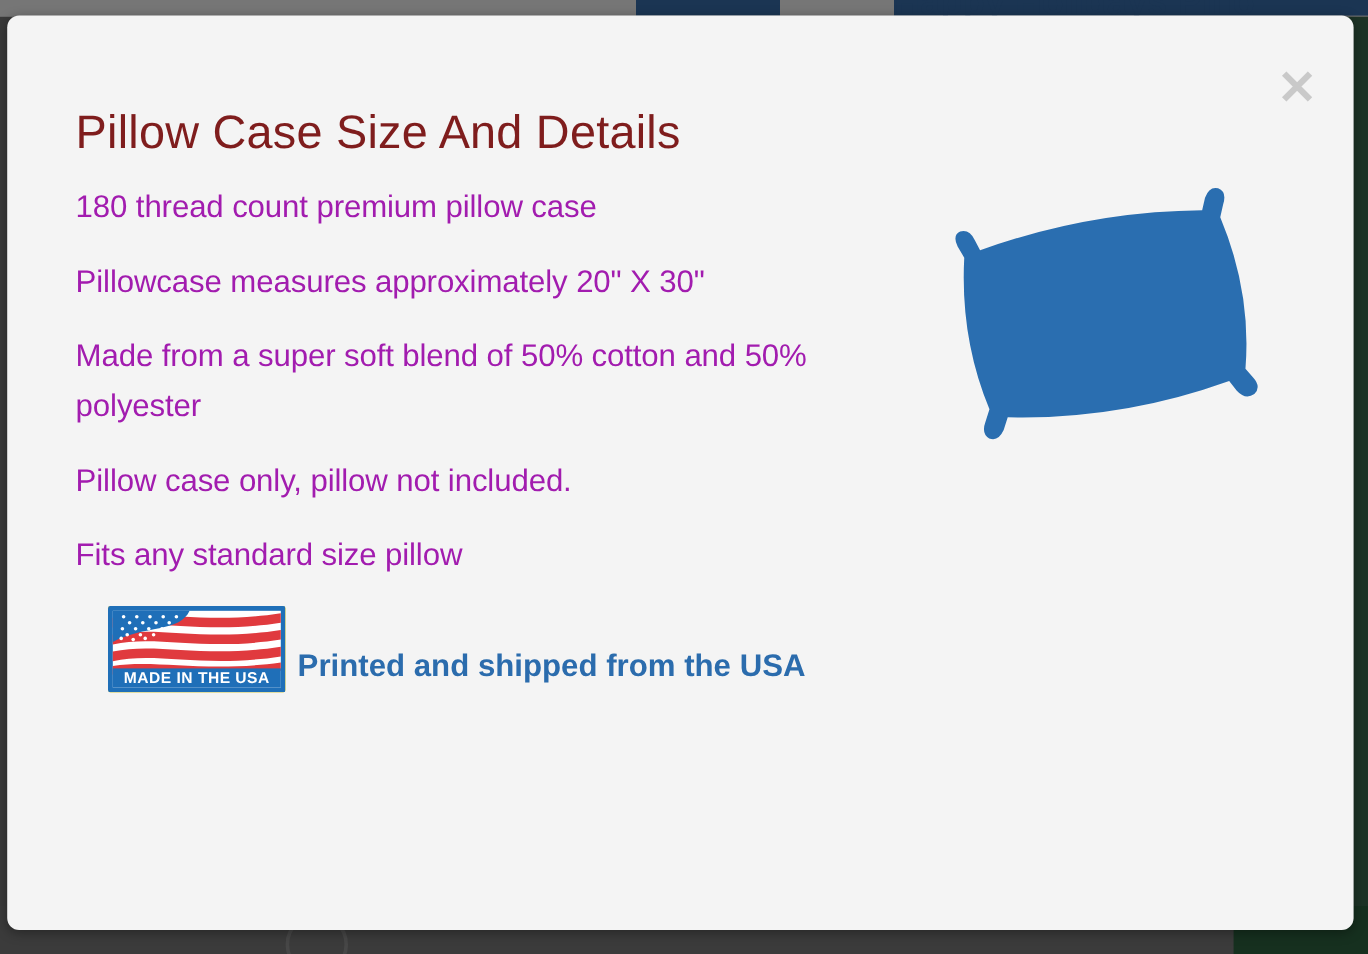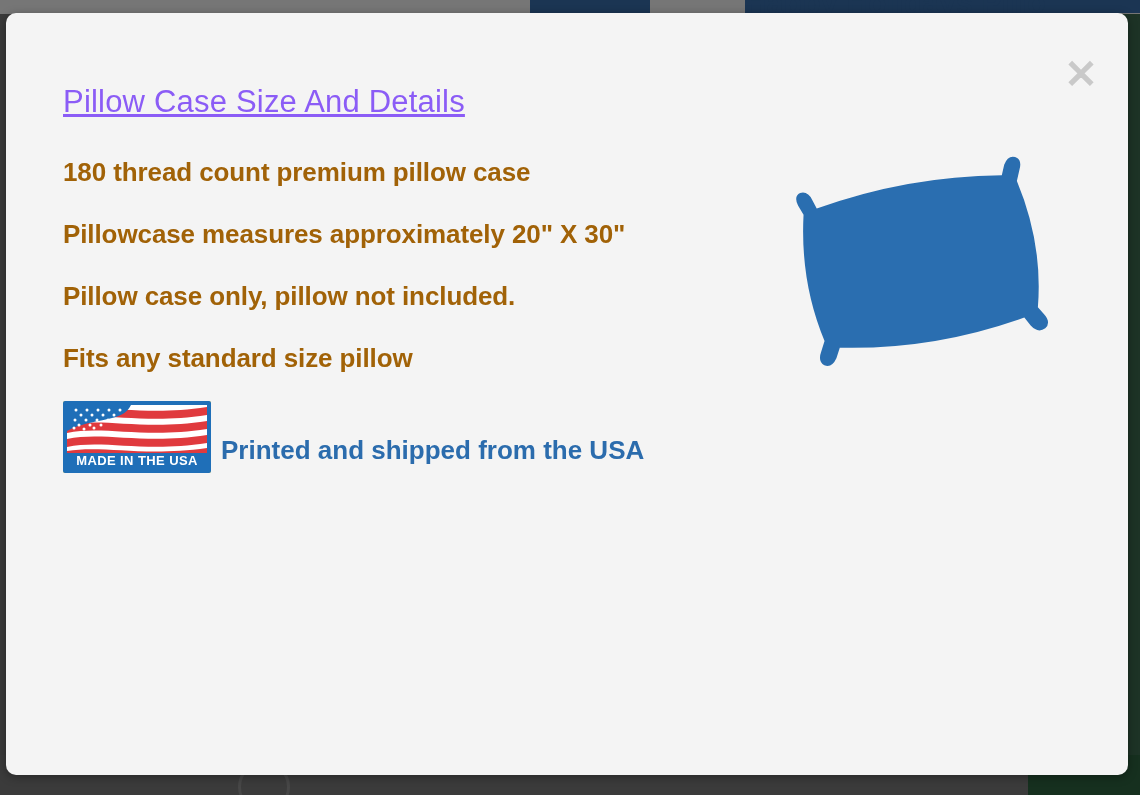--- a/index.html
+++ b/index.html
@@ -92,39 +92,38 @@
     font-weight: bold;
     color: #c9c9c9;
     cursor: pointer;
     user-select: none;
   }
 
   #modal-title {
     position: absolute;
     left: 57px;
     top: 50px;
-    font-size: 31px;
+    font-size: 39px;
     font-weight: normal;
-    color: #8b5cf6;
+    color: #7f1d1d;
     letter-spacing: .2px;
-    text-decoration: underline;
   }
 
   #modal-body {
     position: absolute;
     left: 57px;
     top: 138px;
     width: 660px;
   }
 
   .detail-line {
     font-size: 26px;
-    font-weight: bold;
+    font-weight: normal;
     line-height: 42px;
-    color: #a16207;
+    color: #a21caf;
     margin: 0 0 20px 0;
     letter-spacing: -0.1px;
   }
   .detail-line:last-child { margin-bottom: 0; }
 
   
   #made-in-usa-line {
     font-size: 26px;
     font-weight: bold;
     line-height: 42px;
@@ -137,20 +136,21 @@
     display: inline-block;
     vertical-align: -14px;
     width: 148px;
     height: 72px;
     margin-right: 10px;
     background: #fde047;
     border-radius: 2px;
     padding: 0;
     position: relative;
     overflow: hidden;
+    margin-left: 27px;
   }
   .flag-badge svg { display: block; }
 
   
   #pillow-illustration {
     position: absolute;
     left: 755px;
     top: 128px;
     width: 320px;
     height: 250px;
@@ -173,20 +173,21 @@
 <div id="modal">
 
   <div id="modal-close">✕</div>
 
   <h1 id="modal-title">Pillow Case Size And Details</h1>
 
   <div id="modal-body">
 
     <p class="detail-line">180 thread count premium pillow case</p>
     <p class="detail-line">Pillowcase measures approximately 20" X 30"</p>
+    <p class="detail-line">Made from a super soft blend of 50% cotton and 50% polyester</p>
     <p class="detail-line">Pillow case only, pillow not included.</p>
     <p class="detail-line">Fits any standard size pillow</p>
 
     <p id="made-in-usa-line"><span class="flag-badge"><svg width="148" height="72" viewBox="0 0 148 72" xmlns="http://www.w3.org/2000/svg">
           <rect x="0" y="0" width="148" height="72" fill="#1f6fb8"></rect>
           <rect x="4" y="4" width="140" height="64" fill="#ffffff"></rect>
           <g>
             <path d="M4 10 C 40 2, 80 16, 144 6 L144 14 C 80 24, 40 10, 4 18 Z" fill="#e03a3e"></path>
             <path d="M4 24 C 40 16, 80 30, 144 20 L144 28 C 80 38, 40 24, 4 32 Z" fill="#e03a3e"></path>
             <path d="M4 38 C 40 30, 80 44, 144 34 L144 42 C 80 52, 40 38, 4 46 Z" fill="#e03a3e"></path>

